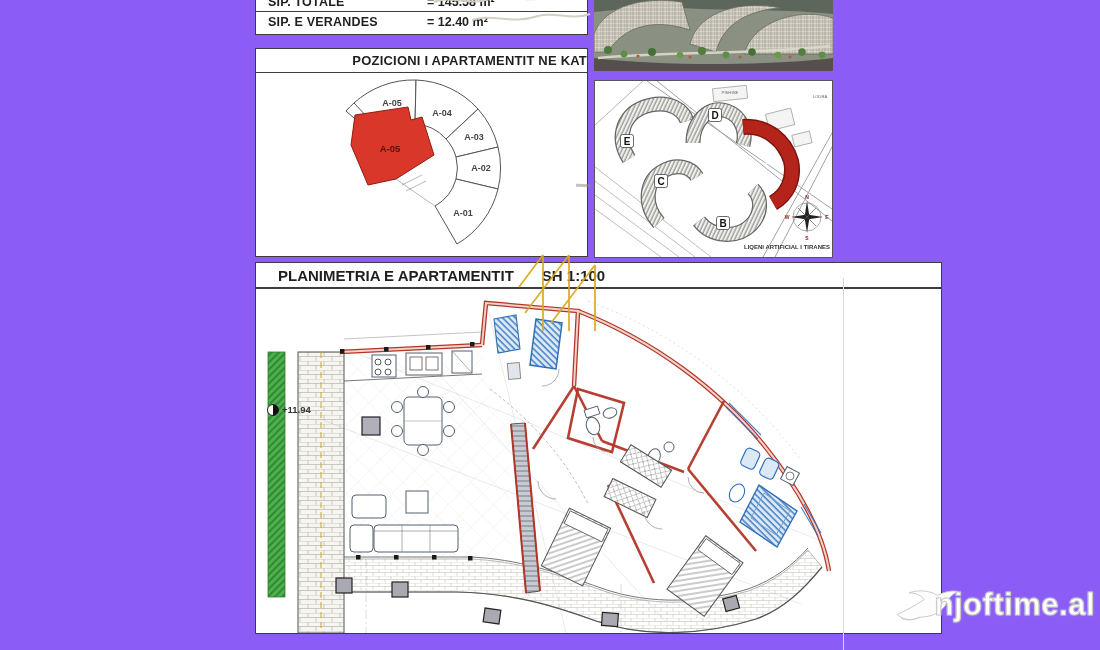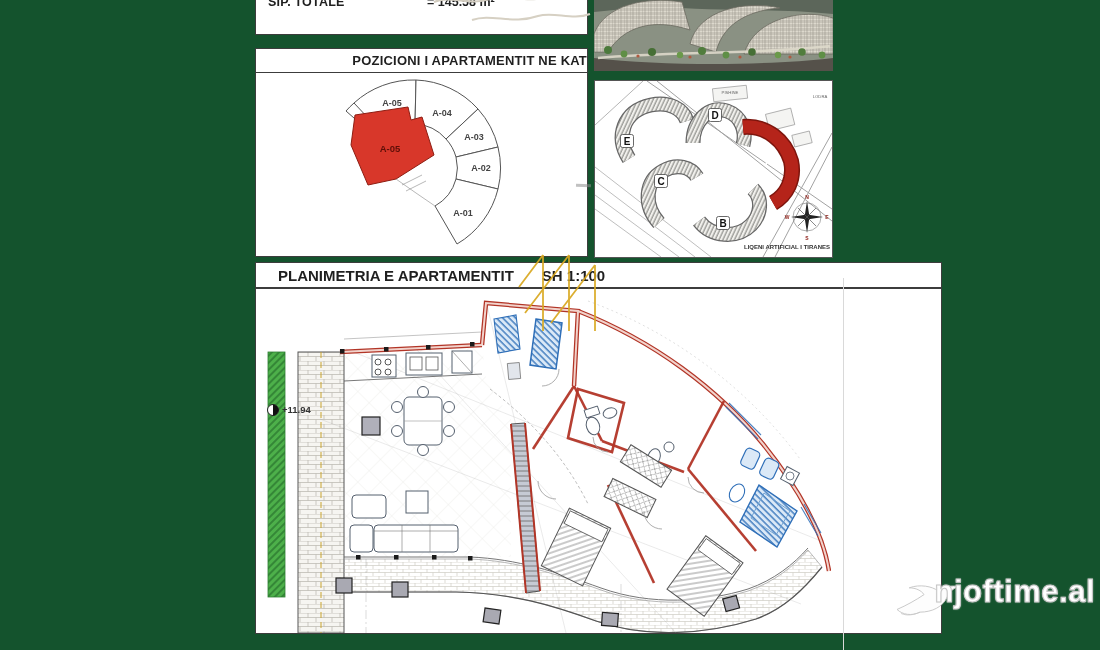--- a/index.html
+++ b/index.html
@@ -1,16 +1,16 @@
 <!DOCTYPE html>
 <html style="--red-highlight: #d8372a; --red-dark: #b5241a; --wall-red: #b23527; --wall-fill: #f2d3cc; --green: #4db04a; --green-dark: #2e7d32; --blue: #2f6fb8; --blue-fill: #dbe9f7; --yellow: #d9a820; --ink: #1f1f1f;"><head>
 <meta charset="utf-8">
 <style>
   html,body{margin:0;padding:0;background:#fff;}
-  .page{position:relative;width:1100px;height:650px;background:#14532d;overflow:hidden;
+  .page{position:relative;width:1100px;height:650px;background:#8b5cf6;overflow:hidden;
         font-family:"Liberation Sans",sans-serif;color:var(--ink,#1f1f1f);}
   .panel{position:absolute;background:#fff;border:1.5px solid #3c3c3c;box-sizing:border-box;}
   
   .summary{left:255px;top:-8px;width:333px;height:43px;border-top:none;}
   .trow{display:flex;align-items:center;height:20px;border-bottom:1.2px solid #3c3c3c;box-sizing:border-box;}
   .trow:last-child{border-bottom:none;}
   .tlabel{flex:1;padding-left:12px;font-size:12.5px;font-weight:bold;letter-spacing:.2px;}
   .tvalue{width:160px;font-size:12.5px;font-weight:bold;}
   .scribbles{position:absolute;left:420px;top:-8px;pointer-events:none;}
   
@@ -23,40 +23,44 @@
   
   .planPanel{left:255px;top:262px;width:687px;height:372px;overflow:hidden;}
   .planTitleBar{height:26px;display:flex;align-items:center;gap:28px;padding-left:22px;
                 border-bottom:2px solid #3c3c3c;font-weight:bold;font-size:15px;box-sizing:border-box;}
   .artifact{position:absolute;left:576px;top:184px;width:15px;height:3px;background:#8e8e8e;
             opacity:.55;transform:rotate(2deg);z-index:3;}
   .pageEdge{position:absolute;left:843px;top:278px;width:1px;height:372px;background:#d9d9d9;}
   .wmMark{position:absolute;left:505px;top:243px;z-index:5;pointer-events:none;}
   
   .brand{position:absolute;left:893px;top:574px;width:202px;height:62px;display:flex;
-         align-items:flex-start;z-index:6;}
+         align-items:center;z-index:6;}
   .brandText{font-size:31px;font-weight:bold;letter-spacing:.5px;color:#fff;
              -webkit-text-stroke:1.1px #c7c7c7;text-shadow:0 0 2px #e2e2e2;margin-left:-26px;}
   svg text{font-family:"Liberation Sans",sans-serif;}
   .wallO{stroke:var(--wall-red);stroke-width:4.5;fill:none;}
   .wallI{stroke:var(--wall-fill);stroke-width:2;fill:none;}
   .part{stroke:var(--wall-red);stroke-width:2.6;fill:none;opacity:.95;}
   .fix{fill:#fff;stroke:#55606e;stroke-width:1;}
   .faint{stroke:#9a9a9a;stroke-width:.6;opacity:.35;fill:none;}
   .door{stroke:#999;stroke-width:.8;fill:none;}
 </style>
 </head>
 <body>
 
 <div class="page">
 
   <div class="panel summary">
     <div class="trow">
       <span class="tlabel">SIP. TOTALE</span>
       <span class="tvalue">= 145.58 m²</span>
+    </div>
+    <div class="trow">
+      <span class="tlabel">SIP. E VERANDES</span>
+      <span class="tvalue">= 12.40 m²</span>
     </div>
   </div>
   <svg class="scribbles" width="235" height="52">
     <path d="M14,10 C30,3 50,14 70,7 C88,1 104,11 122,6" stroke="#d3cdc0" stroke-width="2" fill="none"></path>
     <path d="M52,28 C72,21 92,33 118,24 C134,19 152,29 170,22" stroke="#d6d0c3" stroke-width="2" fill="none"></path>
     <path d="M176,32 C192,26 206,36 222,29" stroke="#d8d2c6" stroke-width="2" fill="none"></path>
   </svg>
 
   <div class="panel posPanel">
     <div class="panelTitle">POZICIONI I APARTAMENTIT NE KAT</div>

